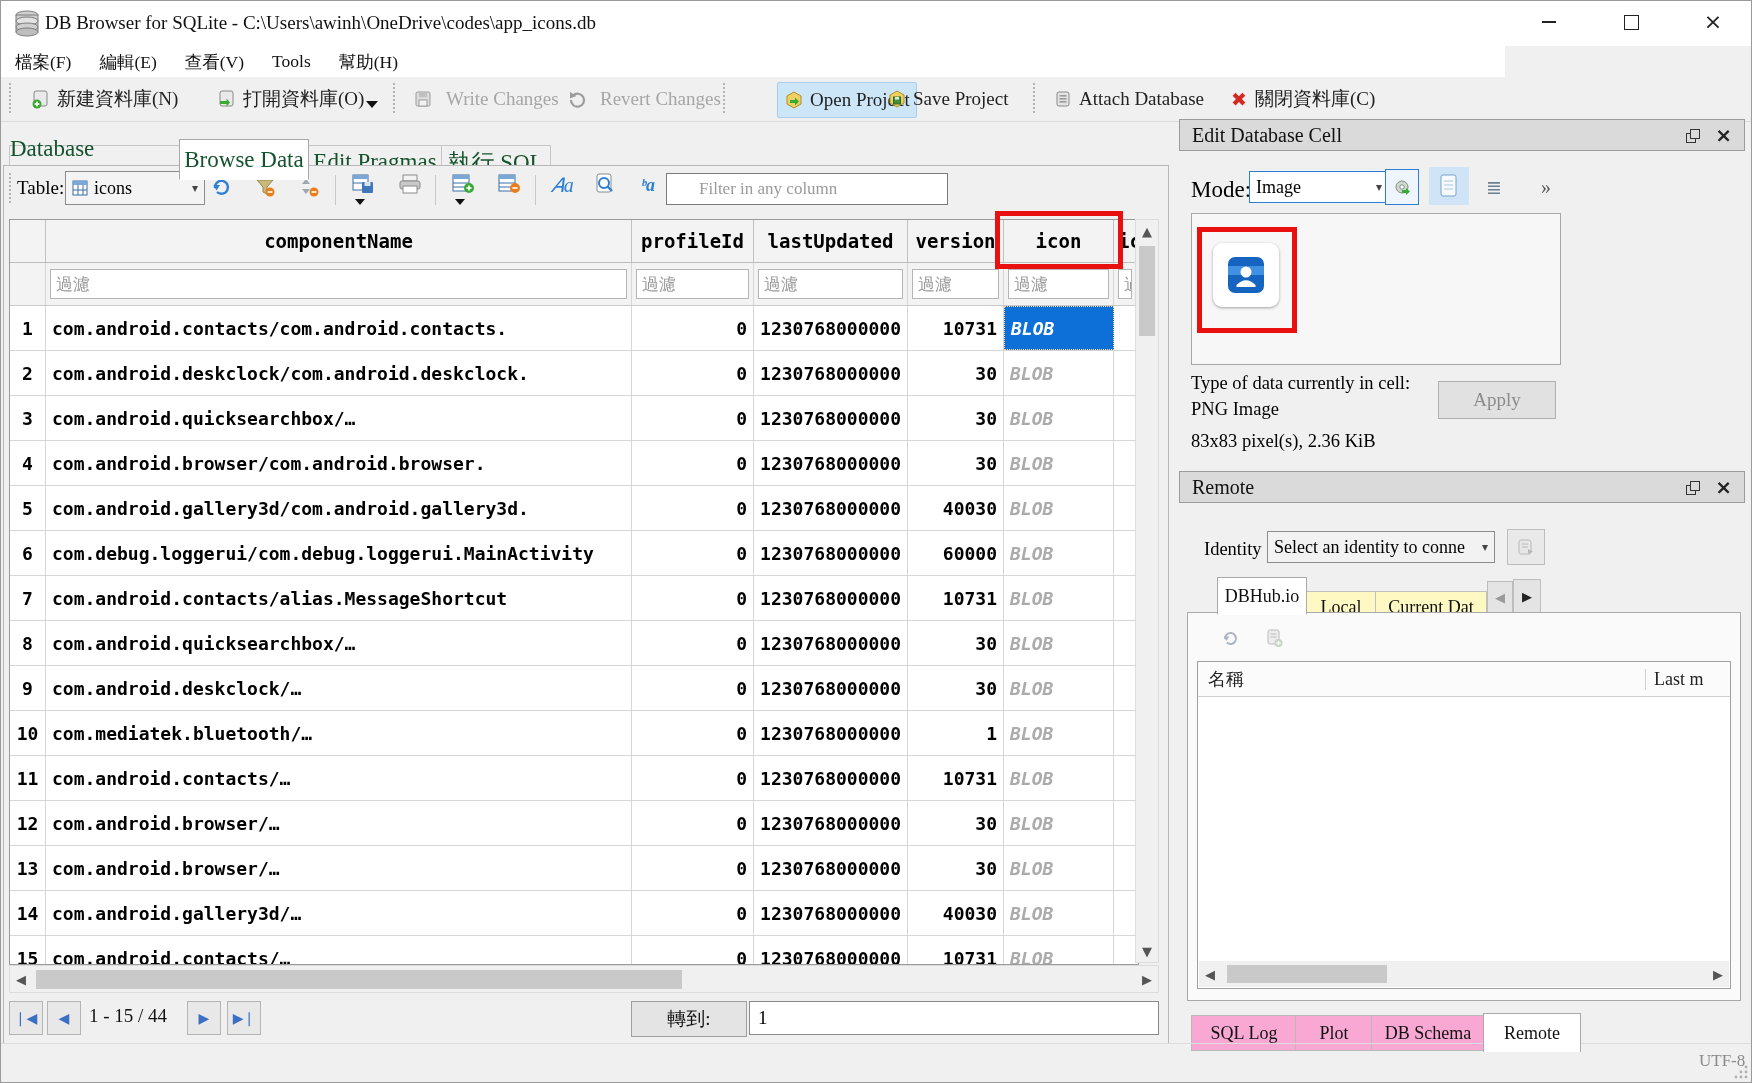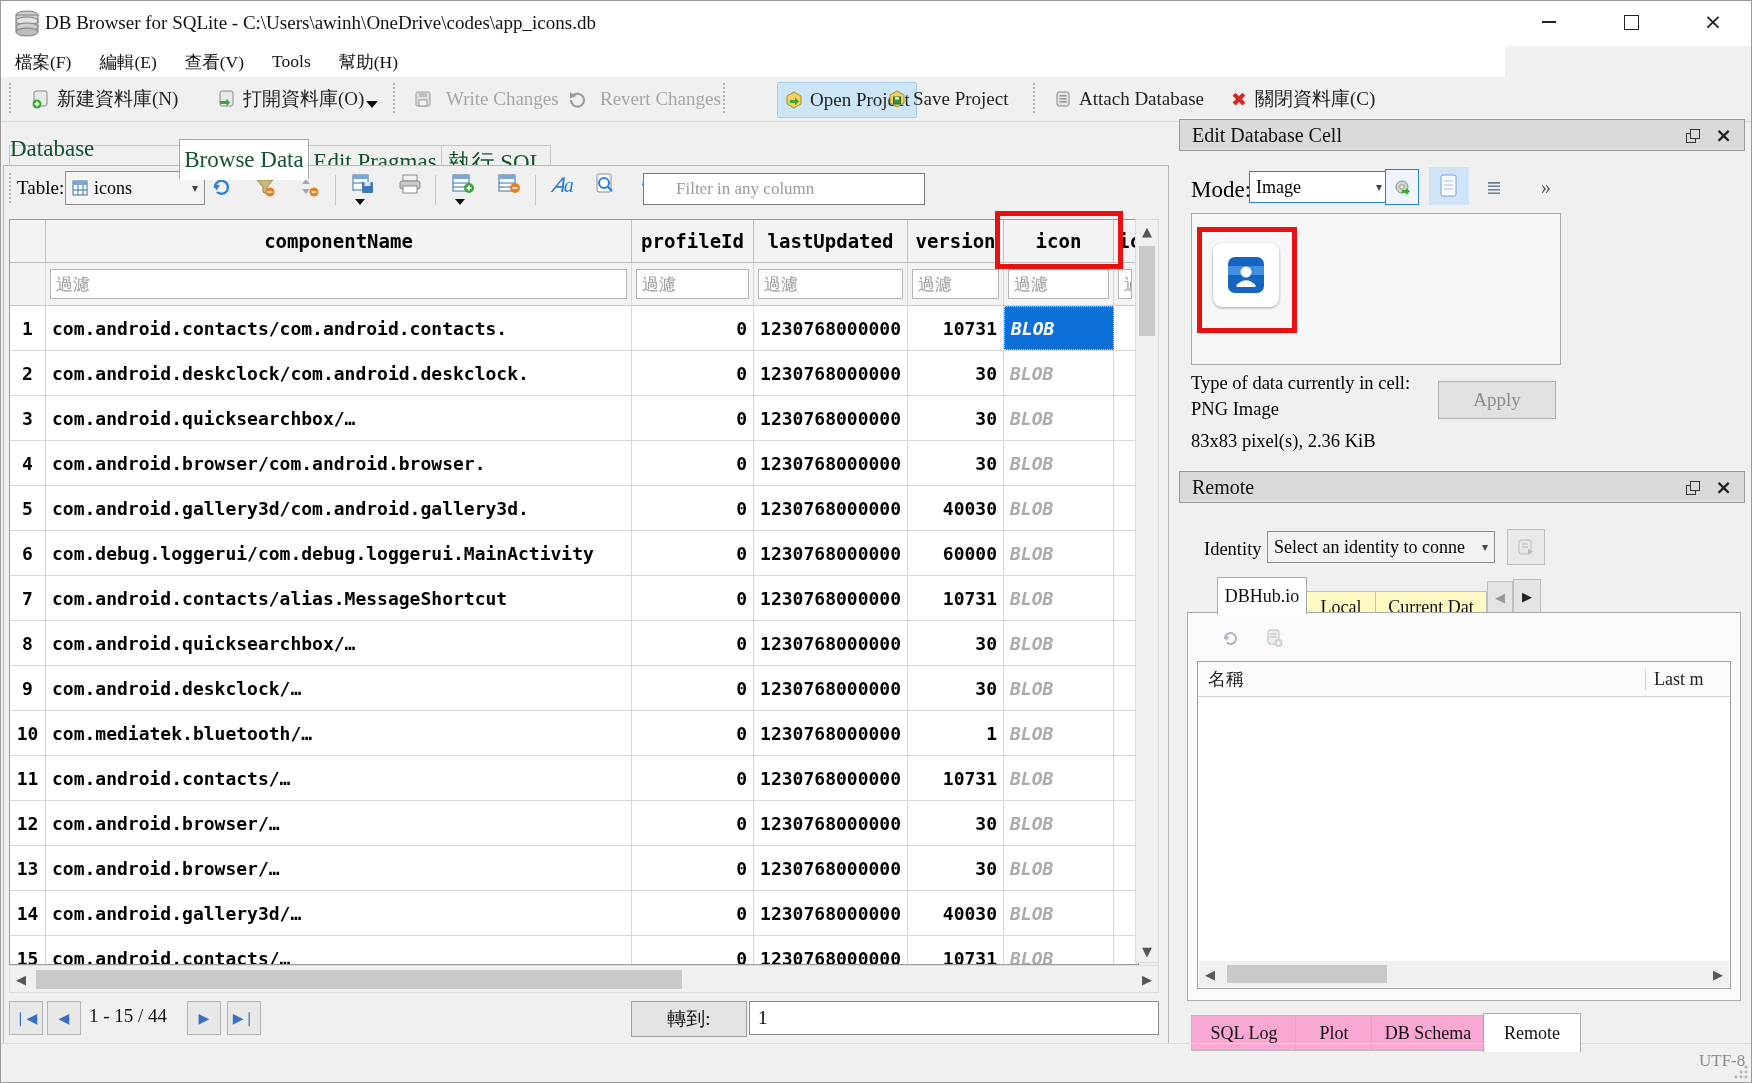--- a/index.html
+++ b/index.html
@@ -314,21 +314,21 @@
     <svg width="24" height="22">
         <rect x="3" y="1" width="14" height="18" rx="2" fill="#fff" stroke="#8a8a8a"></rect>
         <circle cx="10" cy="10" r="5" fill="none" stroke="#2f7fd4" stroke-width="2"></circle>
         <line x1="13.5" y1="13.5" x2="18" y2="18" stroke="#2f7fd4" stroke-width="2.4"></line>
       </svg>
   </div>
   <div class="abs small-ico" style="left:630px;top:168px;width:34px;height:32px;">
     <span style="font-style:italic;font-weight:bold;color:#2f7fd4;font-size:18px;">ᵇa</span>
   </div>
 
-  <input class="abs filterbox" style="left: 642px; top: 172px; width: 240px; height: 30px; padding-left: 32px;" placeholder="Filter in any column">
+  <input class="abs filterbox" style="left: 665px; top: 172px; width: 240px; height: 30px; padding-left: 32px;" placeholder="Filter in any column">
 
   <div class="abs grid">
     <div class="hrow">
       <div class="hcell c-num"></div>
       <div class="hcell c-comp">componentName</div>
       <div class="hcell c-pid">profileId</div>
       <div class="hcell c-lu">lastUpdated</div>
       <div class="hcell c-ver">version</div>
       <div class="hcell c-icon">icon</div>
       <div class="hcell c-part" style="justify-content:flex-start;padding-left:4px;">ic</div>

